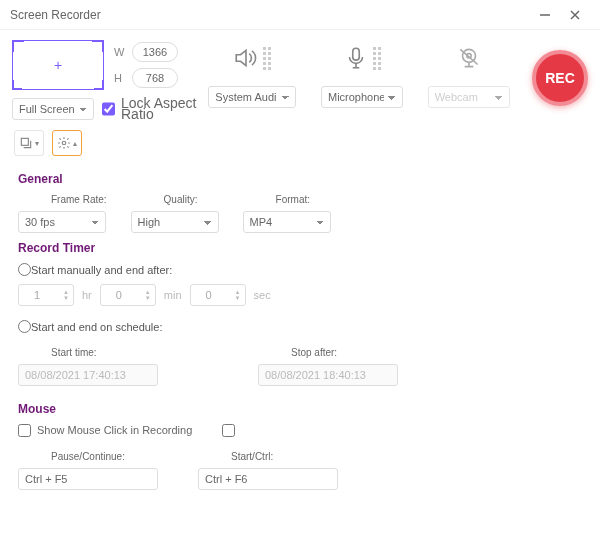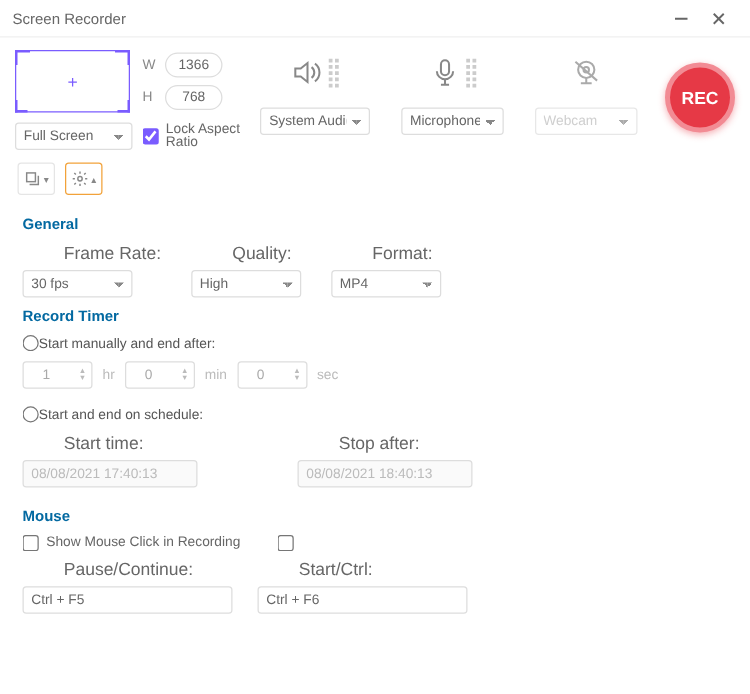--- a/index.html
+++ b/index.html
@@ -33,53 +33,53 @@
 .icon { color: #777; }
 
 .recbtn { width: 56px; height: 56px; border-radius: 50%; background: #e63946; color: #fff; display: flex; align-items: center; justify-content: center; font-weight: bold; font-size: 14px; margin-left: 6px; margin-top: 10px; box-shadow: 0 2px 6px rgba(230,57,70,.4); cursor: pointer; border: 4px solid #f28b94; }
 
 .dropdown { height: 22px; border: 1px solid #ddd; border-radius: 3px; background: #fff; font-size: 11px; color: #666; padding: 0 18px 0 6px; appearance: none; background-image: linear-gradient(45deg, transparent 50%, #888 50%), linear-gradient(135deg, #888 50%, transparent 50%); background-position: calc(100% - 10px) 9px, calc(100% - 6px) 9px; background-size: 4px 4px, 4px 4px; background-repeat: no-repeat; }
 .dropdown:disabled { color: #bbb; }
 
 .row1 { display: flex; align-items: center; gap: 6px; margin-top: 8px; }
 .row1 .dropdown { width: 109px; }
 .row1 .chk { accent-color: #7a5cff; width: 14px; height: 14px; margin-left: 2px;}
-.row1 .small { font-size: 11px; color: #666; line-height: 11px; }
+.row1 .small { font-size: 14px; color: #666; line-height: 11px; }
 
 .toolbuttons { display: flex; gap: 8px; padding: 4px 14px 8px 14px; }
 .toolbtn { height: 26px; min-width: 28px; border: 1px solid #e5e5e5; border-radius: 3px; display: flex; align-items: center; justify-content: center; gap: 2px; cursor: pointer; background: #fff; font-size: 11px; color: #666; padding: 0 4px;}
 .toolbtn.active { border-color: #f2a23a; }
 
-.section-title { font-weight: 600; color: #0369a1; font-size: 12px; margin: 8px 0 8px 0; }
+.section-title { font-weight: 600; color: #701a75; font-size: 12px; margin: 8px 0 8px 0; }
 .settings { padding: 0 18px 12px 18px; overflow-y: auto; height: 390px; }
 
 .field-row { display: flex; gap: 24px; }
 .field-col { display: flex; flex-direction: column; gap: 6px; }
-.field-col label { font-size: 14px; color: #666; padding-left: 33px; }
+.field-col label { font-size: 10px; color: #666; padding-left: 33px; }
 .field-col .dropdown, .field-col .txt { width: 88px; }
 .txt { height: 22px; border: 1px solid #ddd; border-radius: 3px; font-size: 11px; padding: 0 6px; color: #666; }
 .txt:disabled { color: #bbb; background: #fafafa; }
 
 .radio-row { display: flex; align-items: center; gap: 0; margin: 8px 0; }
 .radio-row input[type=radio] { width: 13px; height: 13px; accent-color: #7a5cff; }
 .radio-row span { font-size: 11px; color: #555; }
 
 .spinner { display: inline-flex; align-items: center; border: 1px solid #ddd; border-radius: 3px; height: 22px; width: 56px; position: relative; }
 .spinner input { border: none; width: 36px; text-align: center; font-size: 11px; color: #aaa; outline: none; background: transparent; }
 .spinner .arrows { position: absolute; right: 4px; display: flex; flex-direction: column; font-size: 6px; color: #bbb; line-height: 6px; }
 
 .timerrow { display: flex; align-items: center; gap: 8px; font-size: 11px; color: #aaa; }
 .mute { color: #bbb; font-size: 11px; }
 
 .chkrow { display: flex; gap: 30px; margin: 6px 0; }
 .chkrow label { display: flex; align-items: flex-start; gap: 6px; font-size: 11px; color: #666; }
 .chkrow input { width: 13px; height: 13px; }
 
-.two { display: flex; gap: 20px; }
-.two .field-col .txt, .two .field-col .dropdown { width: 168px; }
+.two { display: flex; gap: 40px; margin-top: 14px; }
+.two .field-col .txt, .two .field-col .dropdown { width: 140px; }
 
 svg { display: block; }
 </style>
 </head>
 <body>
 
 <div class="titlebar">
   <div class="title">Screen Recorder</div>
   <div class="btn">
     <svg width="12" height="12">

